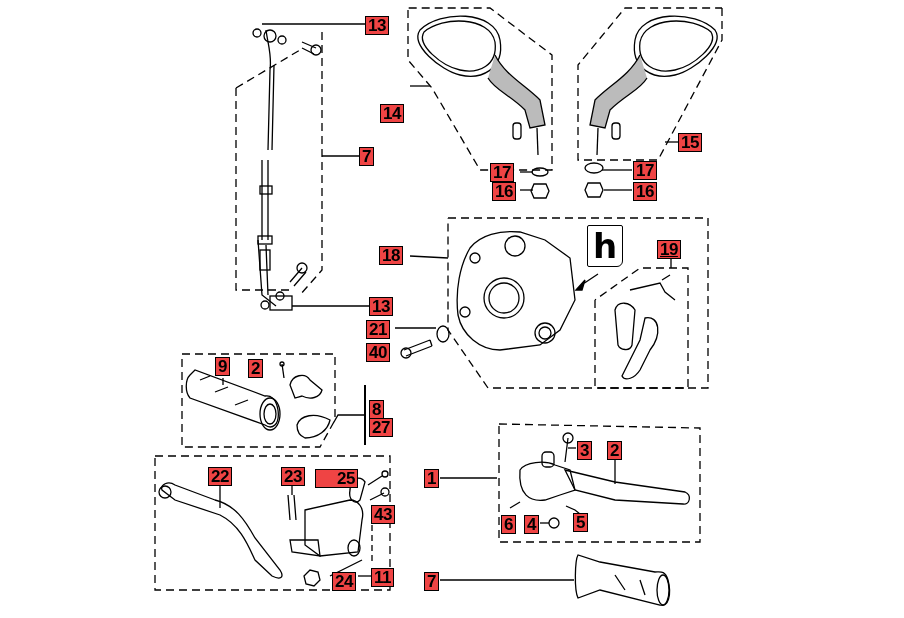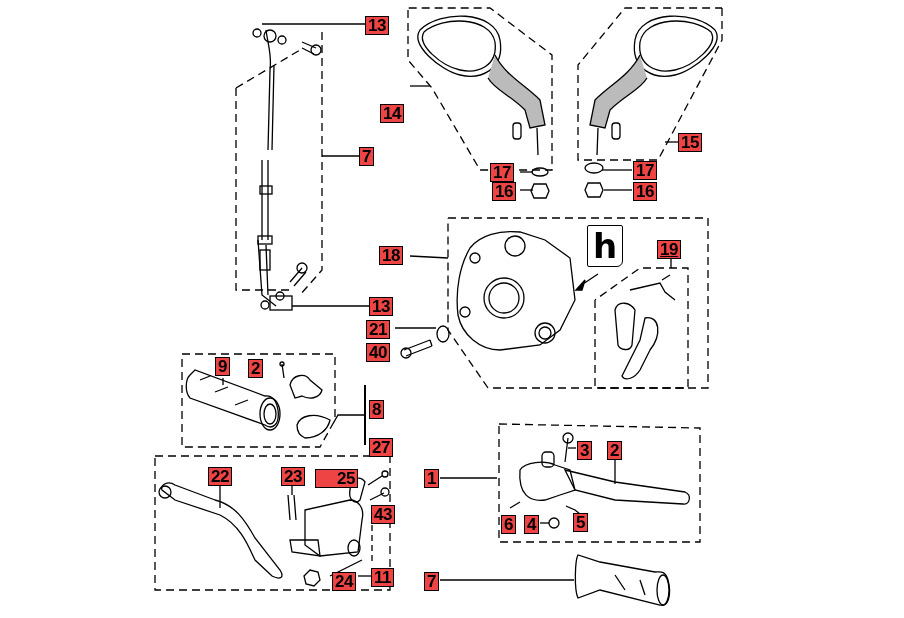--- a/index.html
+++ b/index.html
@@ -169,21 +169,21 @@
 <div class="callout" style="left:633px;top:161px;">17</div>
 <div class="callout" style="left:633px;top:182px;">16</div>
 <div class="callout" style="left:379px;top:246px;">18</div>
 <div class="callout" style="left:657px;top:240px;text-decoration:underline;">19</div>
 <div class="callout" style="left:369px;top:297px;">13</div>
 <div class="callout" style="left:366px;top:320px;">21</div>
 <div class="callout" style="left:366px;top:343px;">40</div>
 <div class="callout" style="left:215px;top:357px;">9</div>
 <div class="callout" style="left:248px;top:359px;">2</div>
 <div class="callout" style="left:369px;top:400px;">8</div>
-<div class="callout" style="left:369px;top:418px;margin-top:20px;">27</div>
+<div class="callout" style="left:369px;top:418px;">27</div>
 <div class="callout" style="left:208px;top:467px;">22</div>
 <div class="callout" style="left:281px;top:467px;">23</div>
 <div class="callout" style="left:315px;top:469px;padding-left:21px;">25</div>
 <div class="callout" style="left:371px;top:505px;">43</div>
 <div class="callout" style="left:371px;top:568px;">11</div>
 <div class="callout" style="left:332px;top:572px;">24</div>
 <div class="callout" style="left:424px;top:469px;">1</div>
 <div class="callout" style="left:607px;top:441px;">2</div>
 <div class="callout" style="left:577px;top:441px;">3</div>
 <div class="callout" style="left:501px;top:515px;">6</div>

